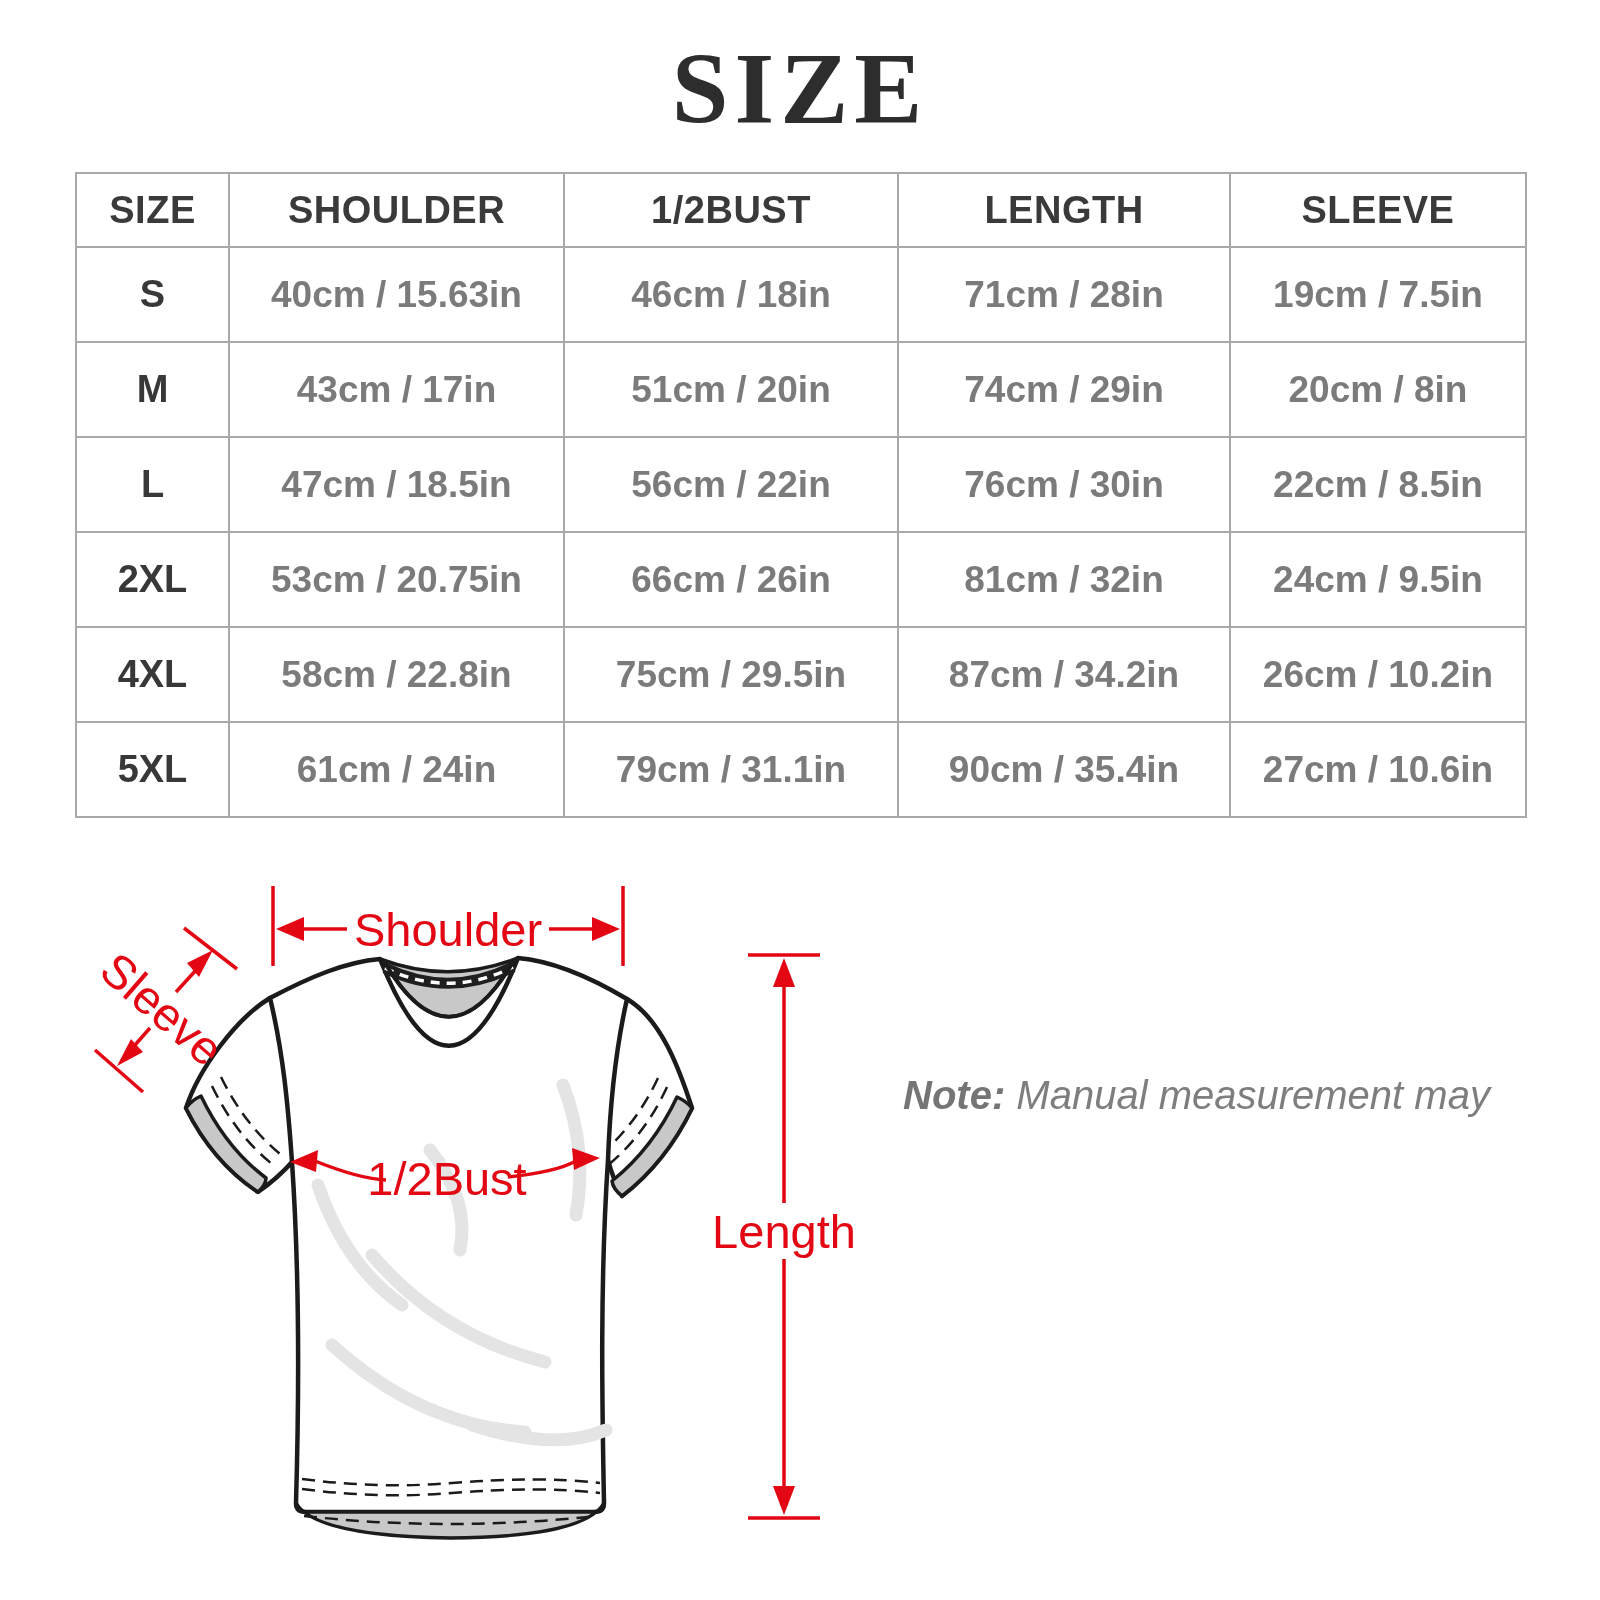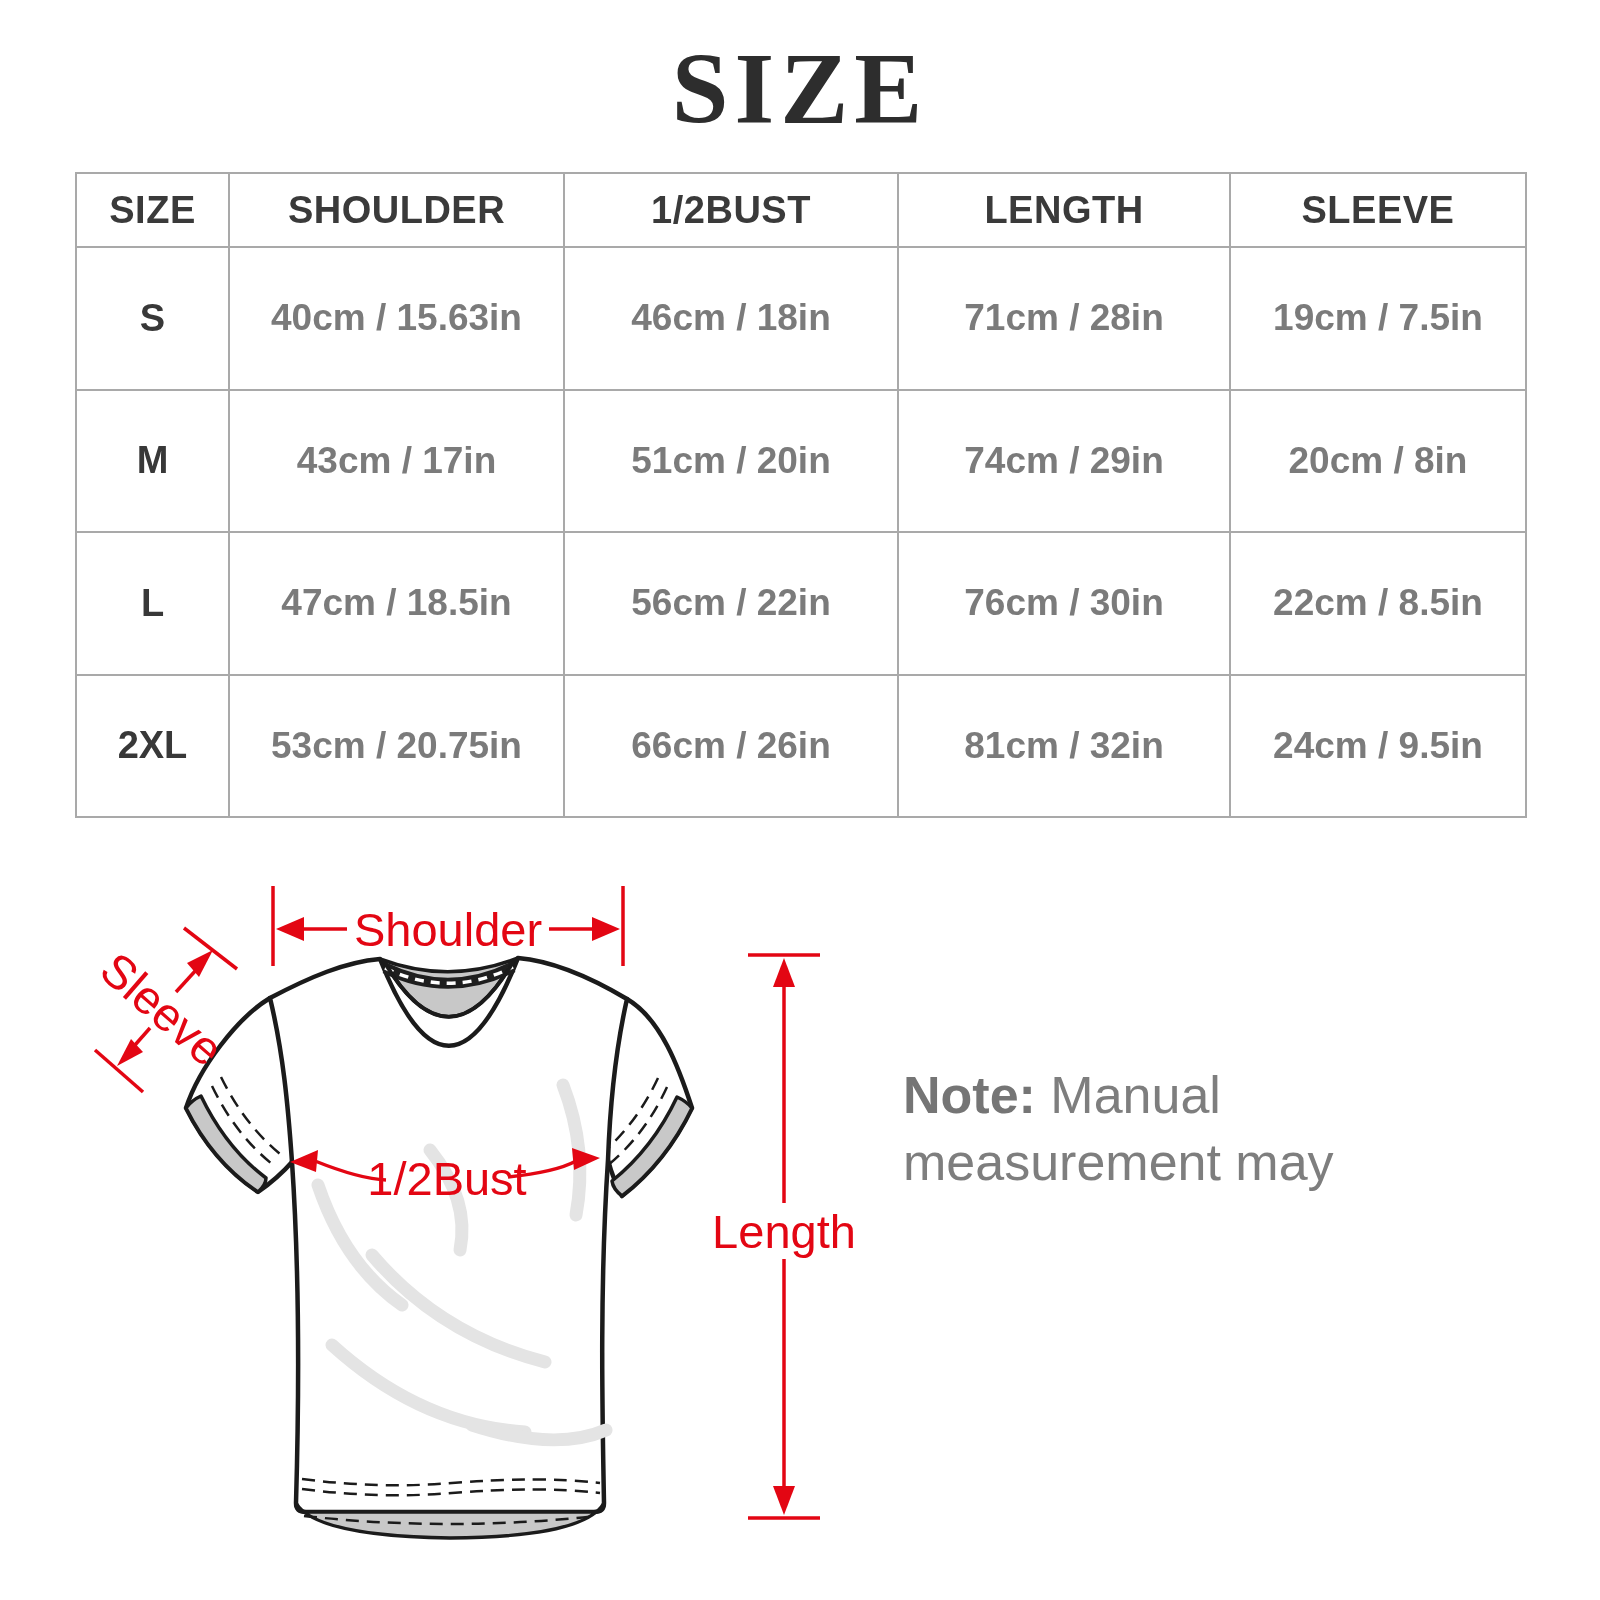--- a/index.html
+++ b/index.html
@@ -20,21 +20,21 @@
     border:2px solid #a9a9a9;text-align:center;vertical-align:middle;
     padding:0;height:72px;
   }
   table.size-table th{
     font-size:38px;font-weight:700;color:#3a3a3a;letter-spacing:0.5px;
   }
   td.size-col{font-size:38px;font-weight:700;color:#383838;}
   td.val-col{font-size:37px;font-weight:700;color:#7b7b7b;}
   .note{
     position:absolute;left:903px;top:1062px;width:620px;
-    font-size:52px;color:#7e7e7e;
+    font-size:40px;color:#7e7e7e;font-style:italic;
   }
   .note p{margin:0;line-height:67px;}
   .note b{font-weight:700;color:#757575;}
   svg.diagram{position:absolute;left:0;top:0;}
   .shirt-line{fill:#ffffff;stroke:#1b1b1b;stroke-width:4.5;stroke-linejoin:round;stroke-linecap:round;}
   .wrinkle{fill:none;stroke:#e4e4e4;stroke-width:13;stroke-linecap:round;}
   .gray-fill{fill:#c8c8c8;stroke:#1b1b1b;stroke-width:3.5;stroke-linejoin:round;}
   .stitch{fill:none;stroke:#1b1b1b;stroke-width:2.5;stroke-dasharray:13 8;}
   .red-line{fill:none;stroke-width:3.5;stroke-linecap:butt;}
   .red-text{font-family:"Liberation Sans", sans-serif;font-size:47px;}
@@ -82,20 +82,34 @@
       <td class="val-col">56cm / 22in</td>
       <td class="val-col">76cm / 30in</td>
       <td class="val-col">22cm / 8.5in</td>
     </tr>
       <tr>
       <td class="size-col">2XL</td>
       <td class="val-col">53cm / 20.75in</td>
       <td class="val-col">66cm / 26in</td>
       <td class="val-col">81cm / 32in</td>
       <td class="val-col">24cm / 9.5in</td>
+    </tr>
+      <tr>
+      <td class="size-col">4XL</td>
+      <td class="val-col">58cm / 22.8in</td>
+      <td class="val-col">75cm / 29.5in</td>
+      <td class="val-col">87cm / 34.2in</td>
+      <td class="val-col">26cm / 10.2in</td>
+    </tr>
+      <tr>
+      <td class="size-col">5XL</td>
+      <td class="val-col">61cm / 24in</td>
+      <td class="val-col">79cm / 31.1in</td>
+      <td class="val-col">90cm / 35.4in</td>
+      <td class="val-col">27cm / 10.6in</td>
     </tr>
     </tbody>
 </table>
 
 <svg class="diagram" width="1600" height="1600" viewBox="0 0 1600 1600">
 
   <g>
 
     <path class="shirt-line" d="M 270,998 C 237,1018 199,1068 186,1108 Q 213,1162 258,1192 Q 278,1178 292,1162 Q 306,1078 270,998 Z"></path>
 

